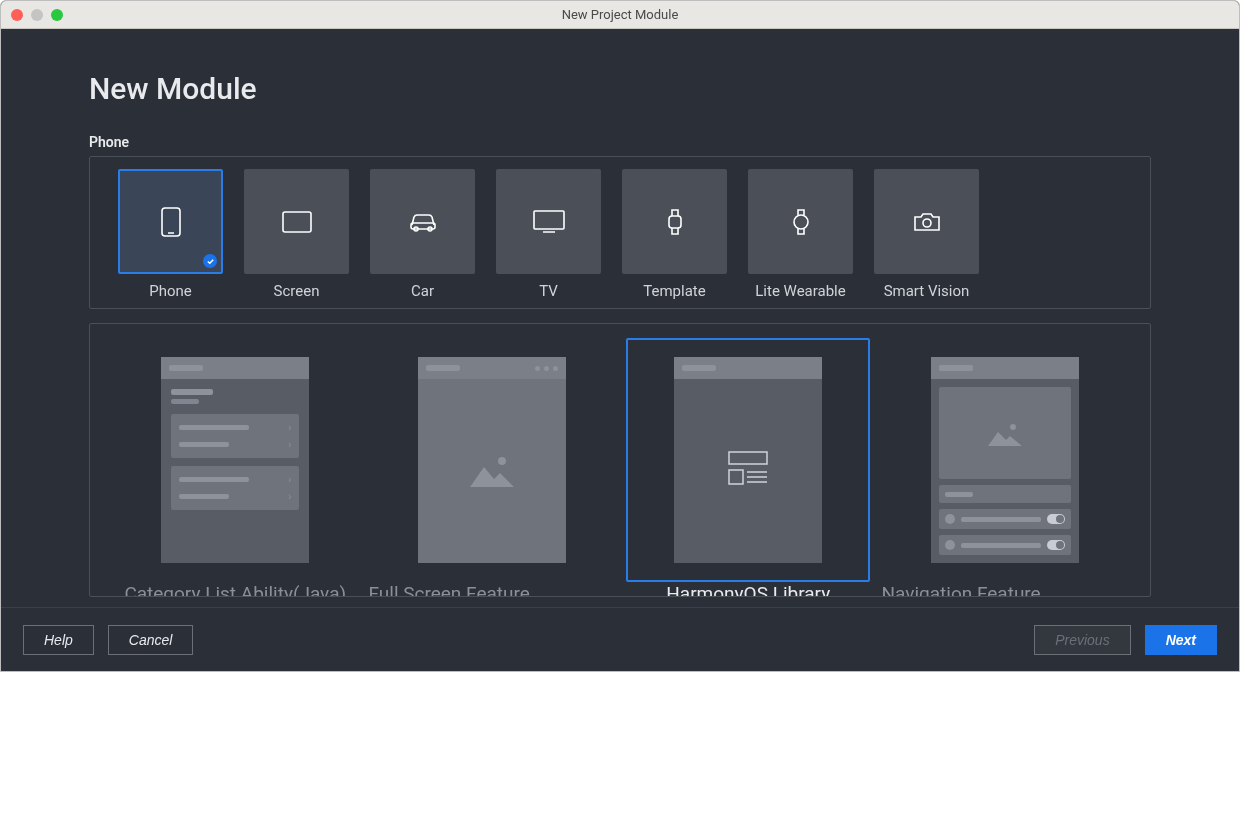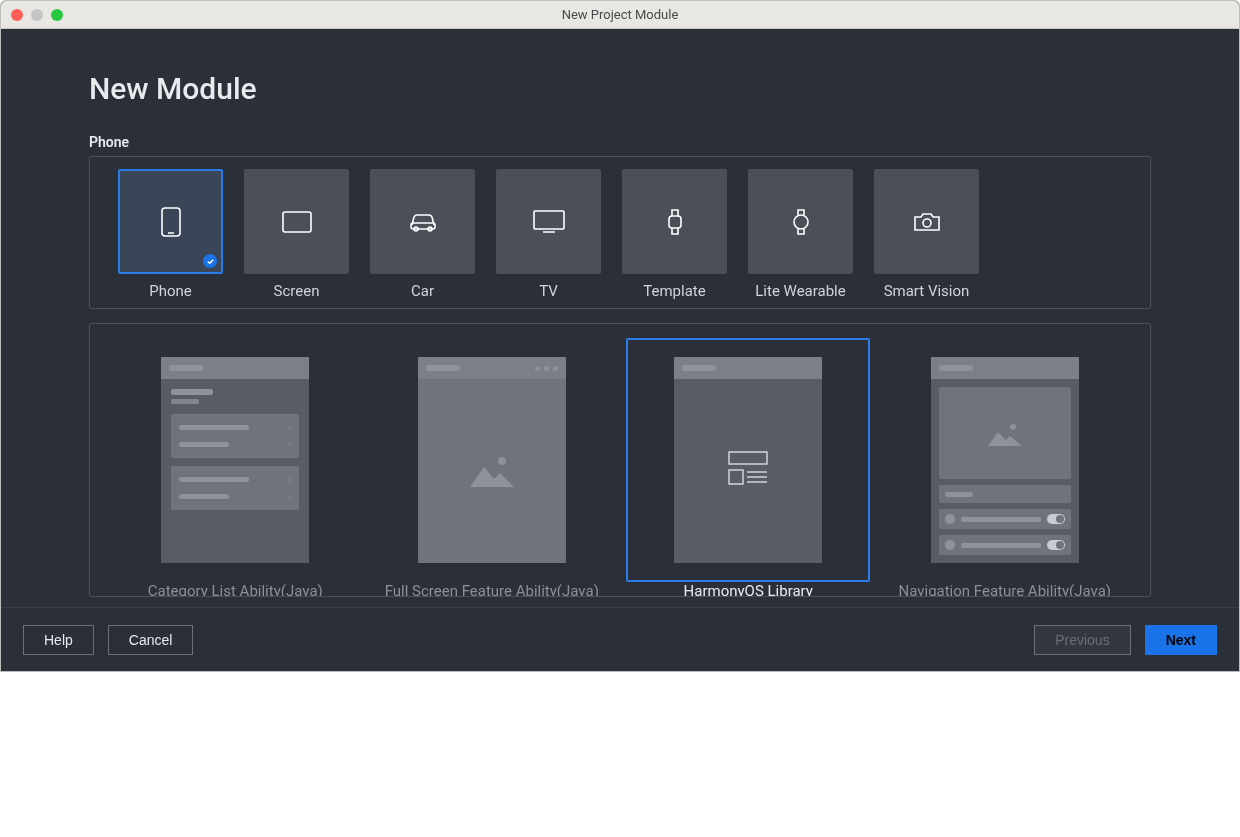--- a/index.html
+++ b/index.html
@@ -151,21 +151,21 @@
     width: 244px;
     height: 244px;
     display: flex;
     align-items: center;
     justify-content: center;
     border: 2px solid transparent;
     border-radius: 2px;
   }
   .template-tile.selected { border-color: var(--accent-border); }
   .template-label {
-    font-size: 15px;
+    font-size: 19px;
     color: var(--muted);
   }
   .template-label.selected-lbl { color: var(--text-light); }
 
   
   .mock {
     width: 148px;
     height: 206px;
     background: #6e737c;
     display: flex;
@@ -199,30 +199,31 @@
     height: 30px;
     padding: 0 20px;
     border: 1px solid #6a6f78;
     background: transparent;
     color: var(--text-light);
     font-size: 14px;
     cursor: pointer;
     display: inline-flex;
     align-items: center;
     justify-content: center;
+    font-style: italic;
   }
   .btn.disabled {
     color: #6a6f78;
     cursor: default;
     background: #33383f;
   }
   .btn.primary {
     background: var(--accent);
     border-color: var(--accent);
-    color: #000000;
+    color: #ffffff;
     font-weight: 600;
   }
   .spacer { flex: 1; }
 </style>
 </head>
 <body>
 
 <div class="window">
 
   <div class="titlebar">

